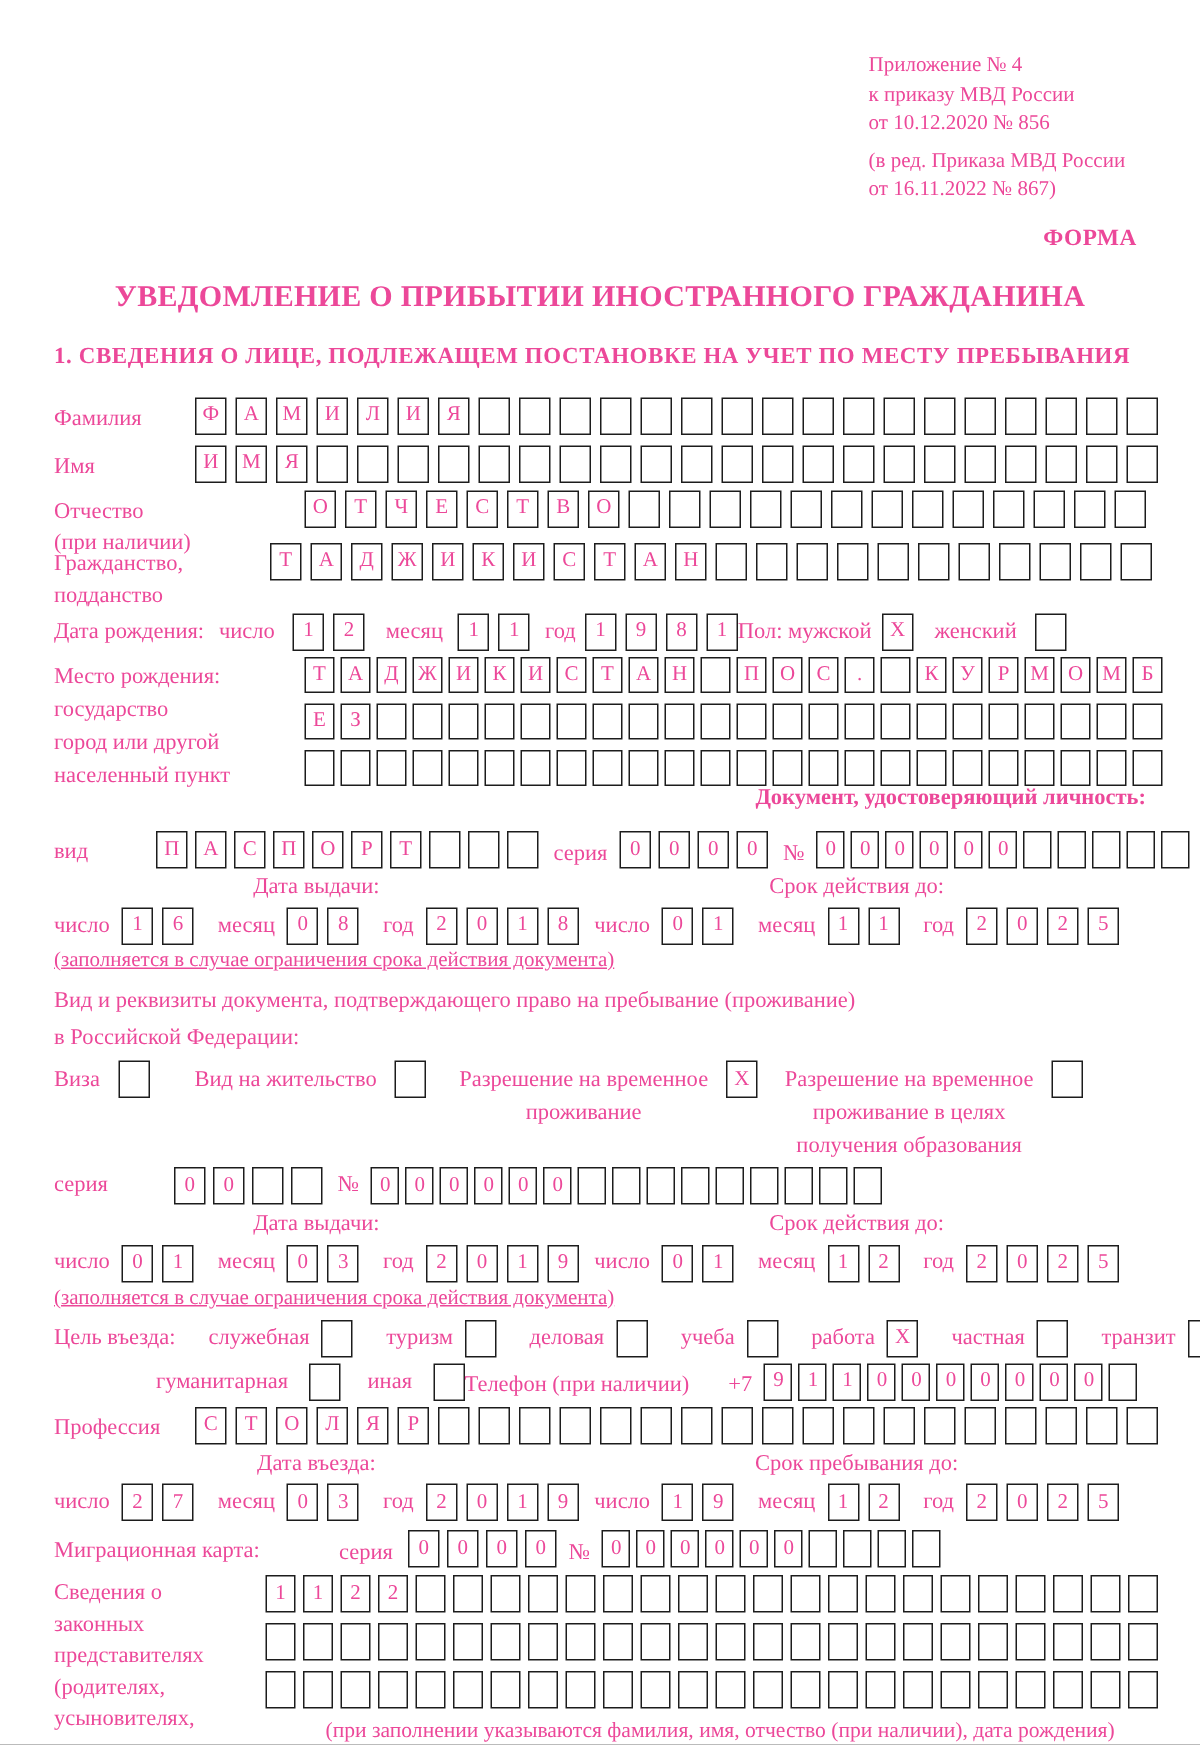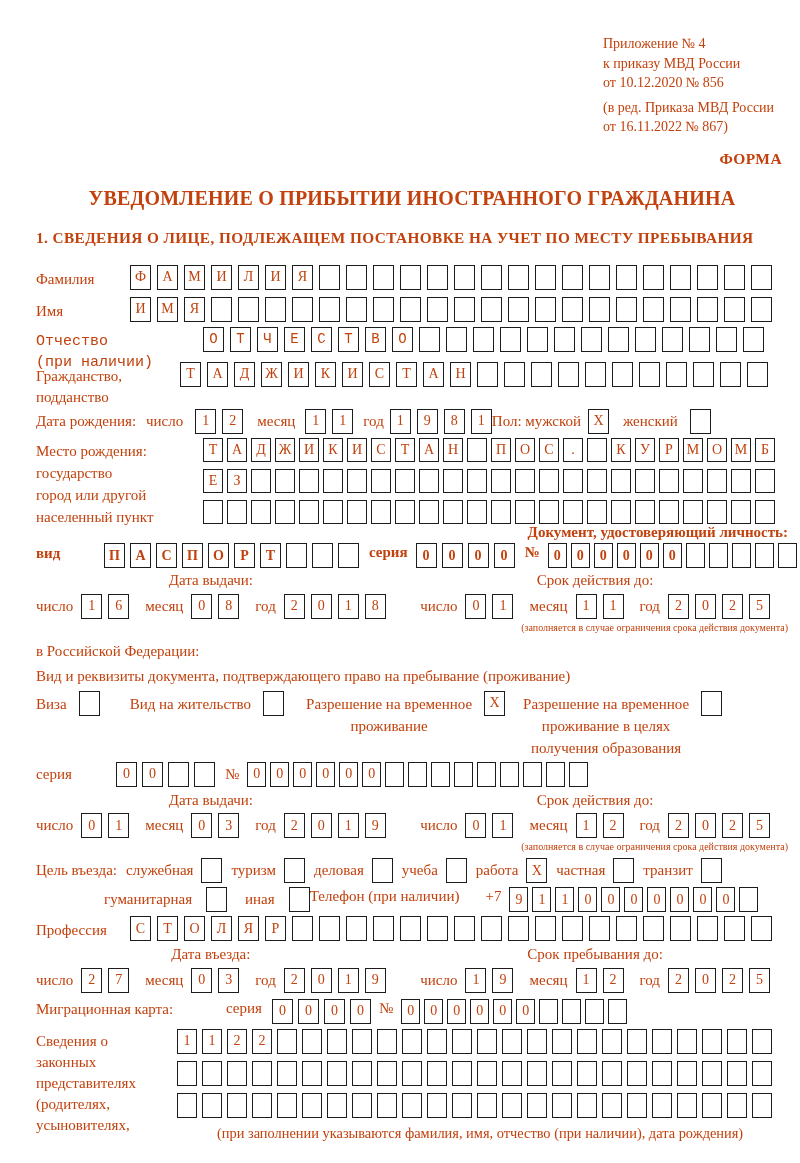--- a/index.html
+++ b/index.html
@@ -1,19 +1,19 @@
 <!DOCTYPE html>
 <html lang="ru"><head>
 <meta charset="utf-8">
 <style>
   html,body{margin:0;padding:0;background:#888;}
   .page{
     position:relative;width:800px;height:1163px;margin:0 auto;
-    background:#fff;color:#c2410c;box-sizing:border-box;
-    padding:34px 12px 0 36px;overflow:hidden;
+    background:#fff;color:#ec4899;box-sizing:border-box;
+    padding:34px 36px 0 36px;overflow:hidden;
     font-family:"Liberation Serif","DejaVu Serif",serif;
     font-size:15px;line-height:1.3;
   }
   
   .appendix{margin-left:auto;width:185px;font-size:14px;line-height:1.4;}
   .appendix div{white-space:nowrap;}
   .edition{margin-top:5px;}
   .forma{text-align:right;font-weight:bold;font-size:15.5px;margin:12px 6px 0 0;letter-spacing:.4px;}
   
   .title{margin-top:14px;text-align:center;font-weight:bold;font-size:20px;line-height:1.5;letter-spacing:.2px;}
@@ -31,21 +31,21 @@
   .cells.tight{gap:4px}   .cells.tight .cell{width:20px;height:24px;}
   .cells.mid{gap:5px}     .cells.mid .cell{width:20px;}
   .cells.num1{gap:4px}    .cells.num1 .cell{width:19px;}
   .center-bold{text-align:right;font-weight:bold;font-size:15px;}
   
   .dpair{display:flex;align-items:flex-start;}
   .dtitle{text-align:center;font-size:15px;margin-bottom:3px;}
   .dline{display:flex;align-items:center;gap:8px;white-space:nowrap;}
   .dline .ml{margin-left:8px;}
   .dgroup.right{margin-left:auto;margin-right:18px;}
-  .footnote{text-align:right;font-size:10px;margin-top:2px;}
+  .footnote{font-size:14px;margin-top:2px;text-decoration:underline;}
   
   .permits{display:flex;align-items:flex-start;margin-top:2px;}
   .permit{display:flex;align-items:flex-start;gap:12px;}
   .permit .plabel{text-align:center;line-height:22px;padding-top:2px;}
   
   .opt{display:flex;align-items:center;gap:8px;}
   .reps-note{font-size:14.4px;margin:6px 0 0 40px;white-space:nowrap;}
 </style>
 </head>
 <body>
@@ -123,21 +123,21 @@
         <div class="cell"></div>
         <div class="cell"></div>
         <div class="cell"></div>
         <div class="cell"></div>
         <div class="cell"></div>
         <div class="cell"></div>
         <div class="cell"></div>
       </div>
   </div>
 
-  <div class="frow" style="margin-top:5px;font-family:Liberation Mono, monospace;">
+  <div class="frow" style="margin-top:5px;">
     <div class="flabel" style="width:167px;">
       <div>Отчество</div>
       <div>(при наличии)</div>
     </div>
     <div class="cells">
         <div class="cell">О</div>
         <div class="cell">Т</div>
         <div class="cell">Ч</div>
         <div class="cell">Е</div>
         <div class="cell">С</div>
@@ -303,21 +303,21 @@
           <div class="cell"></div>
           <div class="cell"></div>
           <div class="cell"></div>
           <div class="cell"></div>
           <div class="cell"></div>
         </div>
     </div>
   </div>
 
   <div class="center-bold" style="margin-top:-5px;">Документ, удостоверяющий личность:</div>
-  <div class="frow" style="margin-top:1px;align-items:flex-start;font-weight:bold;">
+  <div class="frow" style="margin-top:12px;align-items:flex-end;">
     <div class="flabel" style="width:68px;padding-top:0;">вид</div>
     <div class="cells" style="gap:5px;">
         <div class="cell">П</div>
         <div class="cell">А</div>
         <div class="cell">С</div>
         <div class="cell">П</div>
         <div class="cell">О</div>
         <div class="cell">Р</div>
         <div class="cell">Т</div>
         <div class="cell"></div>
@@ -389,22 +389,22 @@
             <div class="cell">0</div>
             <div class="cell">2</div>
             <div class="cell">5</div>
           </div>
       </div>
     </div>
   </div>
   <div class="footnote">(заполняется в случае ограничения срока действия документа)</div>
 
   <div style="margin-top:5px;line-height:25px;">
+    <div>Вид и реквизиты документа, подтверждающего право на пребывание (проживание)</div>
     <div>в Российской Федерации:</div>
-    <div>Вид и реквизиты документа, подтверждающего право на пребывание (проживание)</div>
   </div>
   <div class="permits">
     <div class="permit">
       <div class="plabel">Виза</div>
       <div class="cells">
           <div class="cell"></div>
         </div>
     </div>
     <div class="permit" style="margin-left:30px;">
       <div class="plabel">Вид на жительство</div>
@@ -502,21 +502,21 @@
             <div class="cell">2</div>
             <div class="cell">0</div>
             <div class="cell">2</div>
             <div class="cell">5</div>
           </div>
       </div>
     </div>
   </div>
   <div class="footnote">(заполняется в случае ограничения срока действия документа)</div>
 
-  <div class="frow" style="margin-top:5px;align-items:center;gap:9px;">
+  <div class="frow" style="margin-top:5px;align-items:center;gap:22px;">
     <span>Цель въезда:</span>
     <div class="opt">
       <span>служебная</span>
       <div class="cells">
           <div class="cell"></div>
         </div>
     </div>
     <div class="opt">
       <span>туризм</span>
       <div class="cells">
@@ -548,21 +548,21 @@
         </div>
     </div>
     <div class="opt">
       <span>транзит</span>
       <div class="cells">
           <div class="cell"></div>
         </div>
     </div>
   </div>
 
-  <div class="frow" style="margin-top:4px;align-items:flex-start;margin-left:68px;">
+  <div class="frow" style="margin-top:4px;align-items:flex-end;margin-left:68px;">
     <div class="opt">
       <span>гуманитарная</span>
       <div class="cells" style="margin-left:6px;">
           <div class="cell"></div>
         </div>
     </div>
     <div class="opt" style="margin-left:18px;">
       <span>иная</span>
       <div class="cells" style="margin-left:6px;">
           <div class="cell"></div>
@@ -655,21 +655,21 @@
         <div class="cells">
             <div class="cell">2</div>
             <div class="cell">0</div>
             <div class="cell">2</div>
             <div class="cell">5</div>
           </div>
       </div>
     </div>
   </div>
 
-  <div class="frow" style="margin-top:6px;align-items:flex-start;">
+  <div class="frow" style="margin-top:6px;align-items:flex-end;">
     <div class="flabel" style="width:160px;padding-top:0;">Миграционная карта:</div>
     <span style="margin-left:30px;">серия</span>
     <div class="cells" style="gap:5px;margin-left:10px;">
         <div class="cell">0</div>
         <div class="cell">0</div>
         <div class="cell">0</div>
         <div class="cell">0</div>
       </div>
     <span style="margin:0 8px;">№</span>
     <div class="cells num1">

